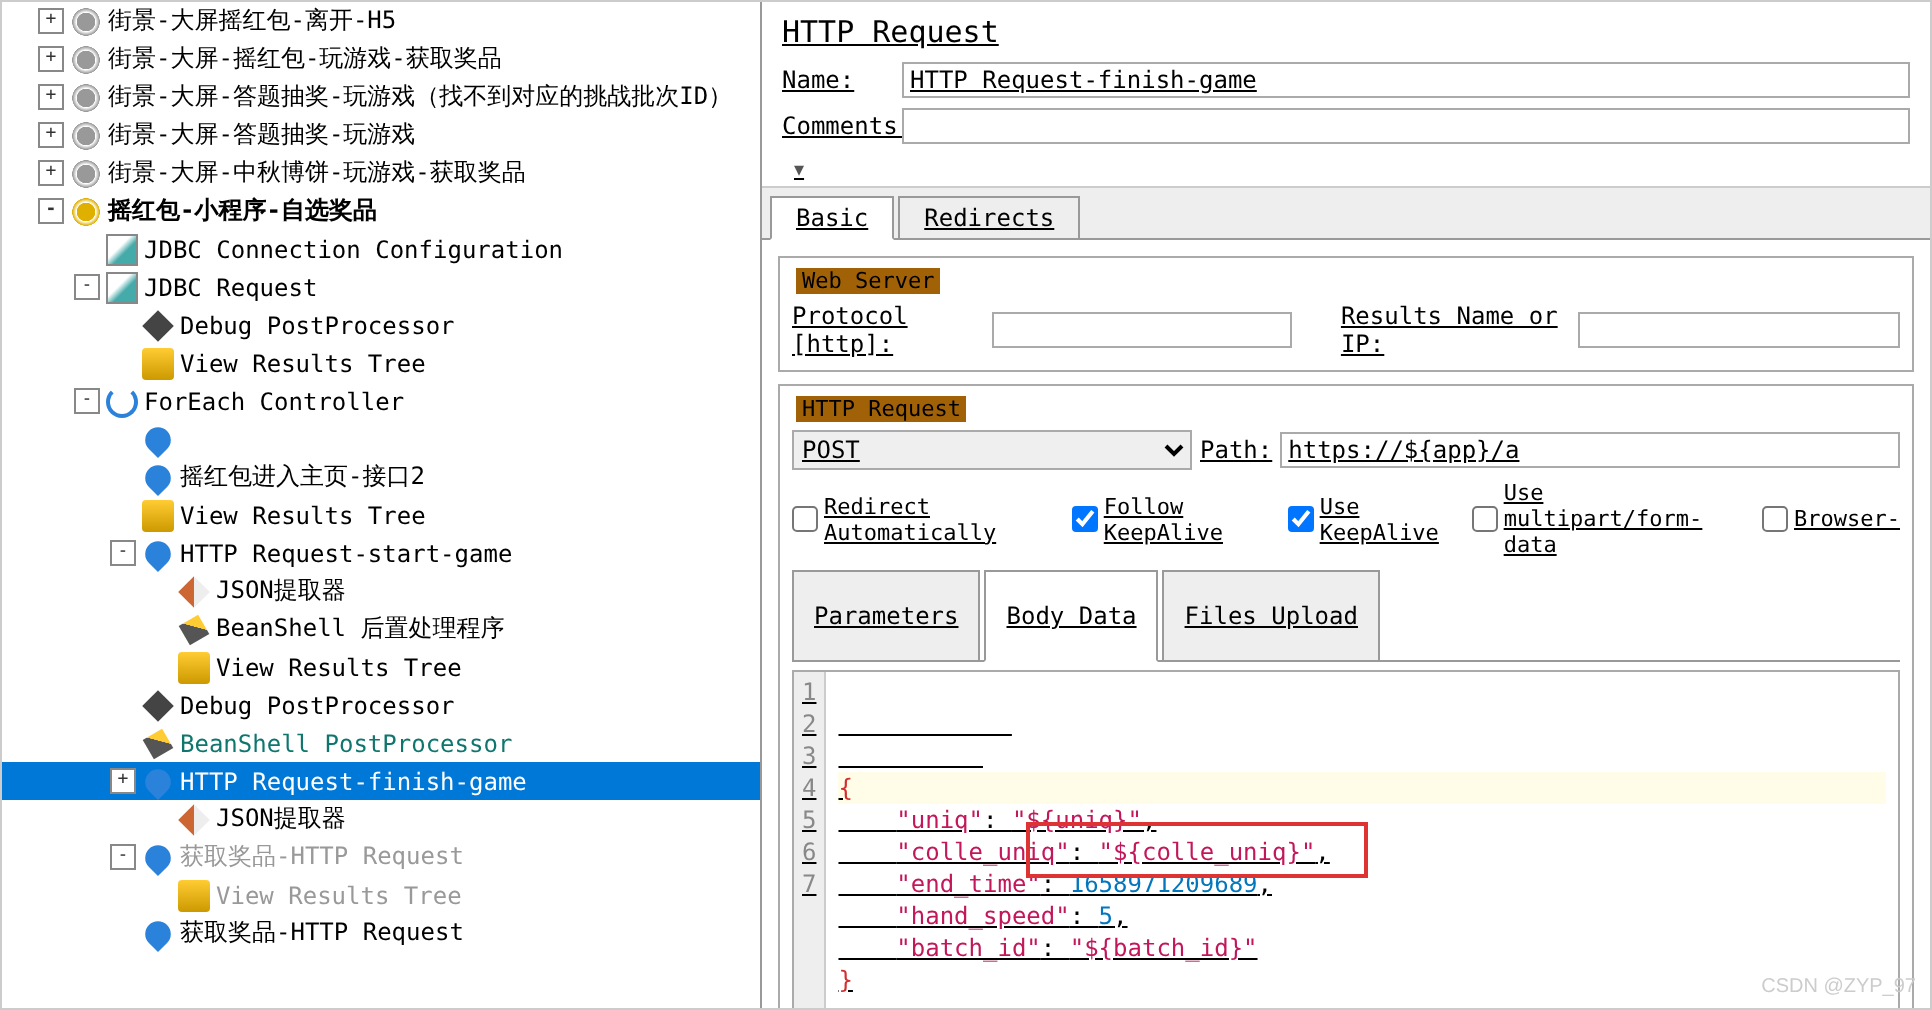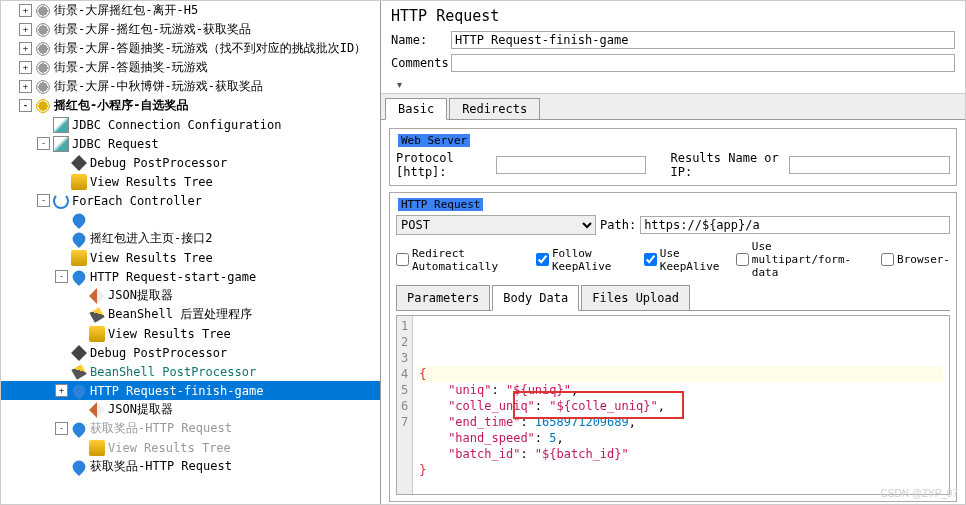--- a/index.html
+++ b/index.html
@@ -15,42 +15,42 @@
   .ic-gear-y { background: radial-gradient(circle, #e0b000 40%, #fff 42%, #e0b000 60%, #fff 62%); border-radius: 50%; }
   .ic-vial { background: linear-gradient(135deg, #fff 40%, #4aa 60%); border: 1px solid #888; }
   .ic-diamond { background: #444; transform: rotate(45deg) scale(0.7); }
   .ic-gold { background: linear-gradient(#fc3, #c90); border-radius: 2px; }
   .ic-loop { border: 2px solid #2a82da; border-radius: 50%; border-top-color: transparent; }
   .ic-drop { background: #2a82da; border-radius: 50% 50% 50% 0; transform: rotate(-45deg) scale(0.8); }
   .ic-pen { background: linear-gradient(45deg, #c63 50%, #eee 51%); transform: rotate(45deg) scale(0.7); }
   .ic-wand { background: linear-gradient(45deg, #555 60%, #fc3 61%); transform: rotate(-30deg) scale(0.7); }
   .lbl { font-family: Consolas, "Microsoft YaHei", monospace; }
   
-  .right-panel { flex: 1; display: flex; flex-direction: column; background: #f4f4f4; }
+  .right-panel { flex: 1; display: flex; flex-direction: column; background: #f4f4f4; text-decoration: underline; }
   .right-header { padding: 6px 10px 2px; background: #fff; border-bottom: 1px solid #ccc; }
   .right-header h2 { font-size: 15px; font-weight: normal; margin-bottom: 6px; font-family: Consolas, monospace; }
   .form-row { display: flex; align-items: center; margin-bottom: 5px; font-family: Consolas, monospace; }
   .form-row label { width: 60px; }
   .form-row input { flex: 1; border: 1px solid #aaa; height: 18px; padding: 1px 3px; font-family: Consolas, monospace; font-size: 12px; }
   
   .tabs { display: flex; background: #eee; border-bottom: 1px solid #999; padding-top: 4px; padding-left: 4px; }
   .tab { padding: 3px 12px; border: 1px solid #999; border-bottom: none; background: #eee; margin-right: 2px; font-family: Consolas, monospace; cursor: pointer; }
   .tab.active { background: #fff; border-bottom: 1px solid #fff; margin-bottom: -1px; }
   
   .tab-body { padding: 8px; background: #fff; flex: 1; font-family: Consolas, monospace; overflow: hidden; }
   .fs { border: 1px solid #aaa; padding: 4px 6px 6px; margin-bottom: 6px; }
-  .fs-title { margin: -12px 0 4px 2px; background: #3b82f6; display: inline-block; padding: 0 3px; font-size: 11px; }
+  .fs-title { margin: -12px 0 4px 2px; background: #a16207; display: inline-block; padding: 0 3px; font-size: 11px; }
   .row-inline { display: flex; align-items: center; gap: 4px; }
   .row-inline input[type=text] { border: 1px solid #aaa; height: 18px; padding: 1px 3px; font-family: Consolas, monospace; font-size: 12px; }
   select { border: 1px solid #aaa; height: 20px; font-family: Consolas, monospace; font-size: 12px; }
   .chk-row { display: flex; gap: 10px; margin-top: 5px; font-size: 11px; align-items: center; }
   .chk-row label { display: flex; align-items: center; gap: 3px; }
   
   .sub-tabs { display: flex; border-bottom: 1px solid #999; margin-top: 6px; }
-  .sub-tab { padding: 5px 10px; border: 1px solid #999; border-bottom: none; margin-right: 2px; background: #eee; cursor: pointer; }
+  .sub-tab { padding: 15px 10px; border: 1px solid #999; border-bottom: none; margin-right: 2px; background: #eee; cursor: pointer; }
   .sub-tab.active { background: #fff; margin-bottom: -1px; border-bottom: 1px solid #fff; }
   
   .code-area { border: 1px solid #aaa; margin-top: 4px; height: 180px; display: flex; background: #fff; }
   .gutter { background: #eee; color: #888; text-align: right; padding: 2px 4px; border-right: 1px solid #ccc; font-family: Consolas, monospace; line-height: 16px; }
   .code { padding: 2px 6px; font-family: Consolas, monospace; line-height: 16px; white-space: pre; position: relative; flex: 1; }
   .code .line1 { background: #fffde7; display: block; }
   .str { color: #c2185b; }
   .num { color: #0277bd; }
   .brace { color: #d32f2f; }
   .hl-box { position: absolute; border: 2px solid #d33; top: 75px; left: 100px; width: 171px; height: 28px; pointer-events: none; }

